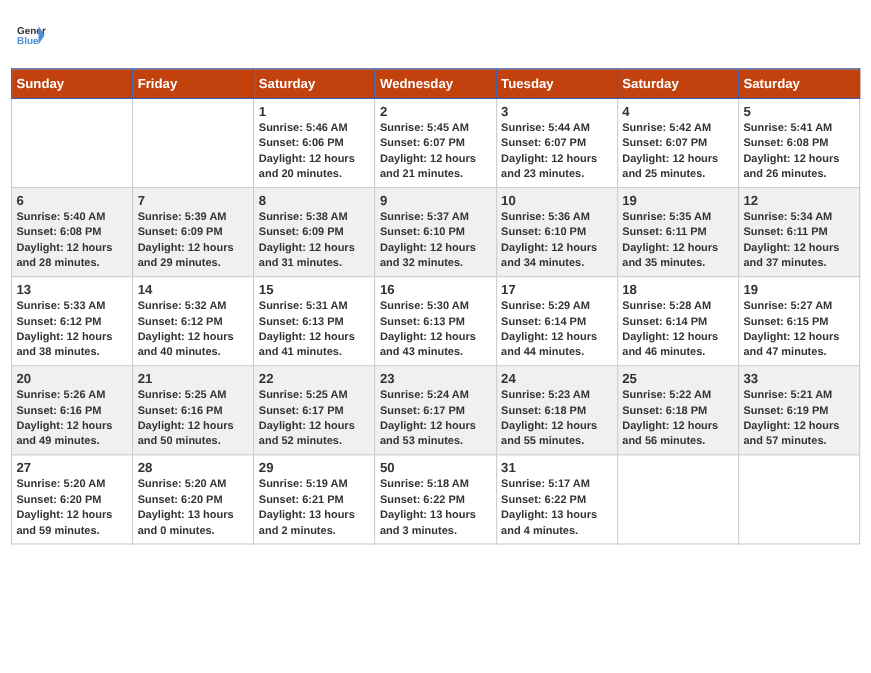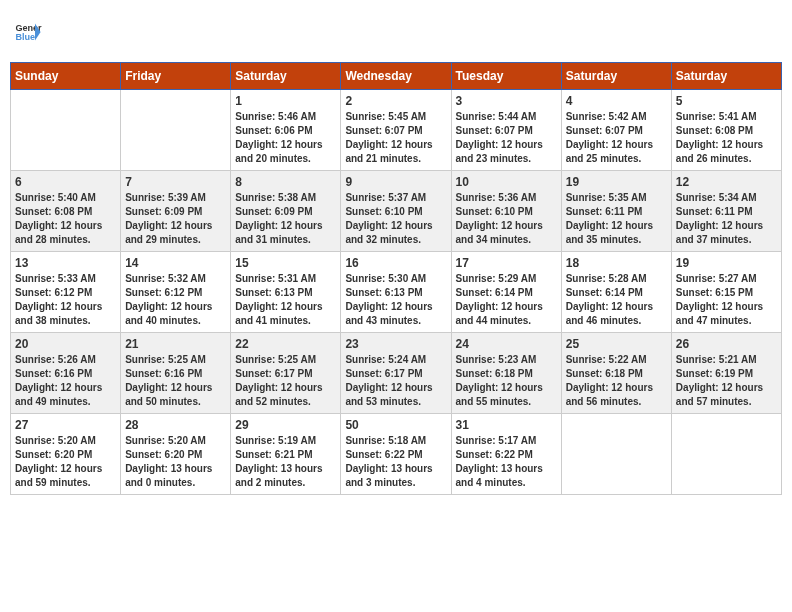--- a/index.html
+++ b/index.html
@@ -211,21 +211,21 @@
         </td>
         <td>
           <span class="day-number">24</span>
           <div class="cell-content">Sunrise: 5:23 AM<br>Sunset: 6:18 PM<br>Daylight: 12 hours and 55 minutes.</div>
         </td>
         <td>
           <span class="day-number">25</span>
           <div class="cell-content">Sunrise: 5:22 AM<br>Sunset: 6:18 PM<br>Daylight: 12 hours and 56 minutes.</div>
         </td>
         <td>
-          <span class="day-number">26</span>
+          <span class="day-number">33</span>
           <div class="cell-content">Sunrise: 5:21 AM<br>Sunset: 6:19 PM<br>Daylight: 12 hours and 57 minutes.</div>
         </td>
       </tr>
       <tr>
         <td>
           <span class="day-number">27</span>
           <div class="cell-content">Sunrise: 5:20 AM<br>Sunset: 6:20 PM<br>Daylight: 12 hours and 59 minutes.</div>
         </td>
         <td>
           <span class="day-number">28</span>

